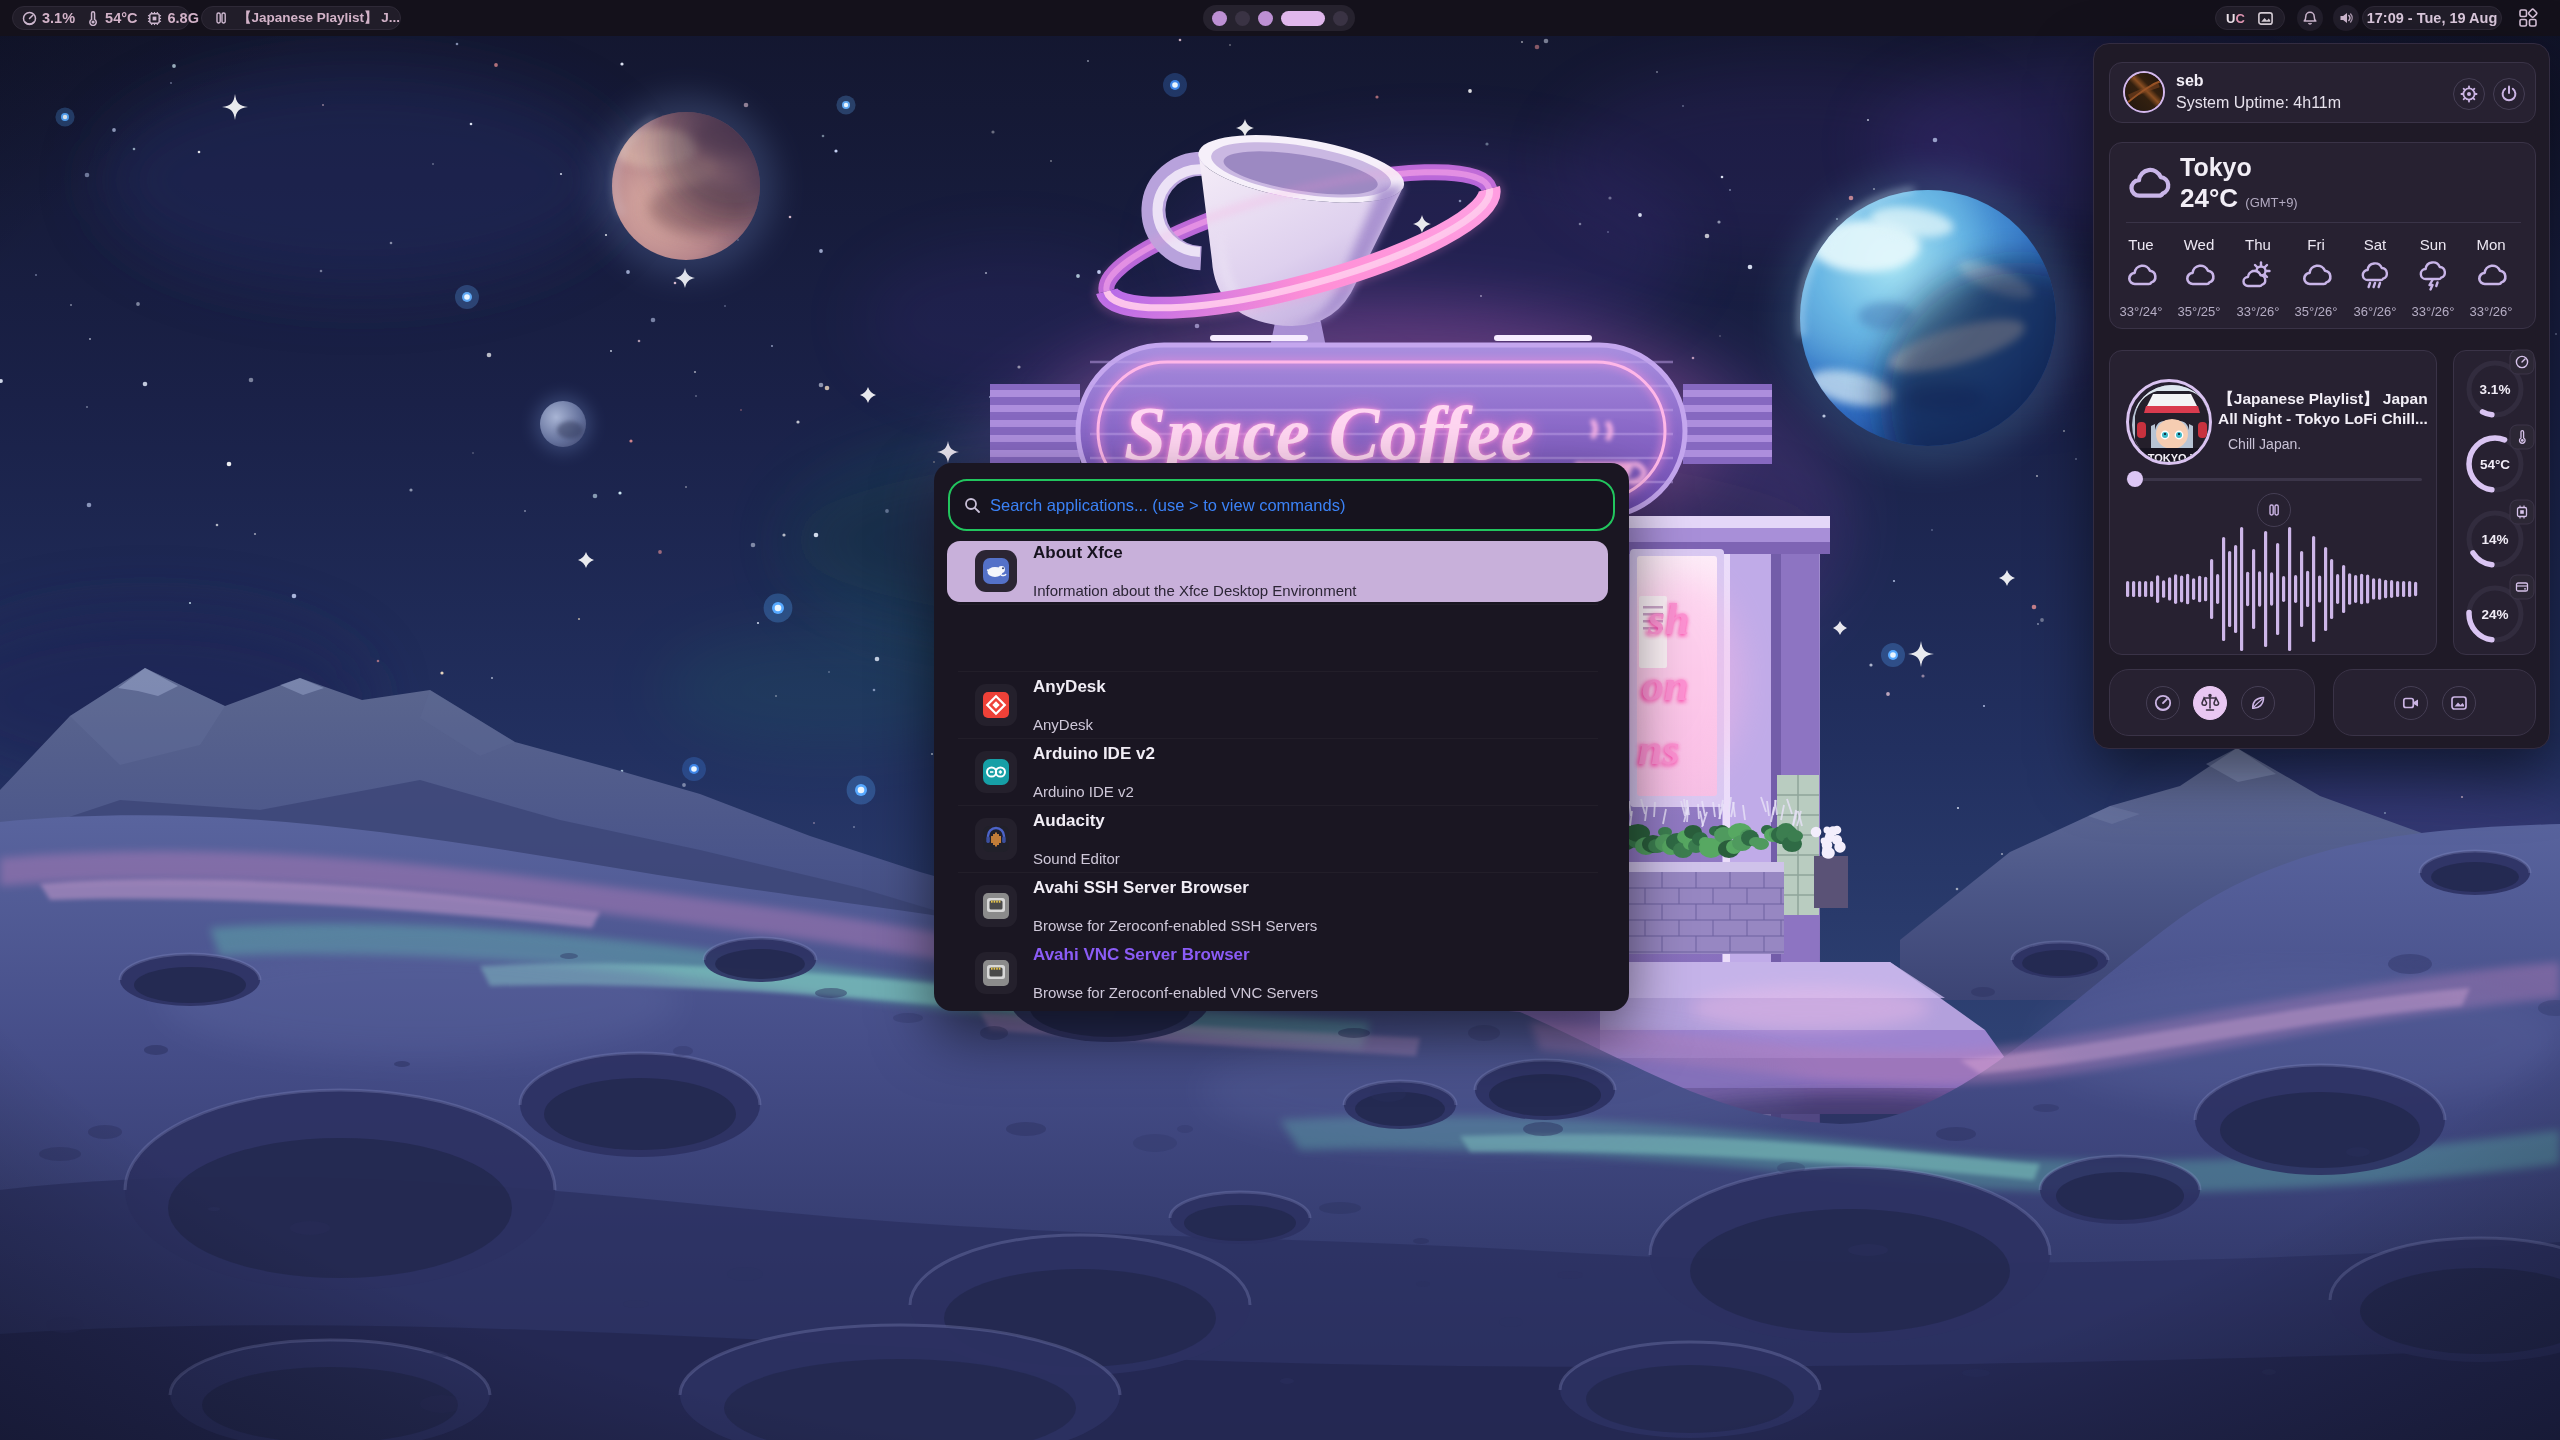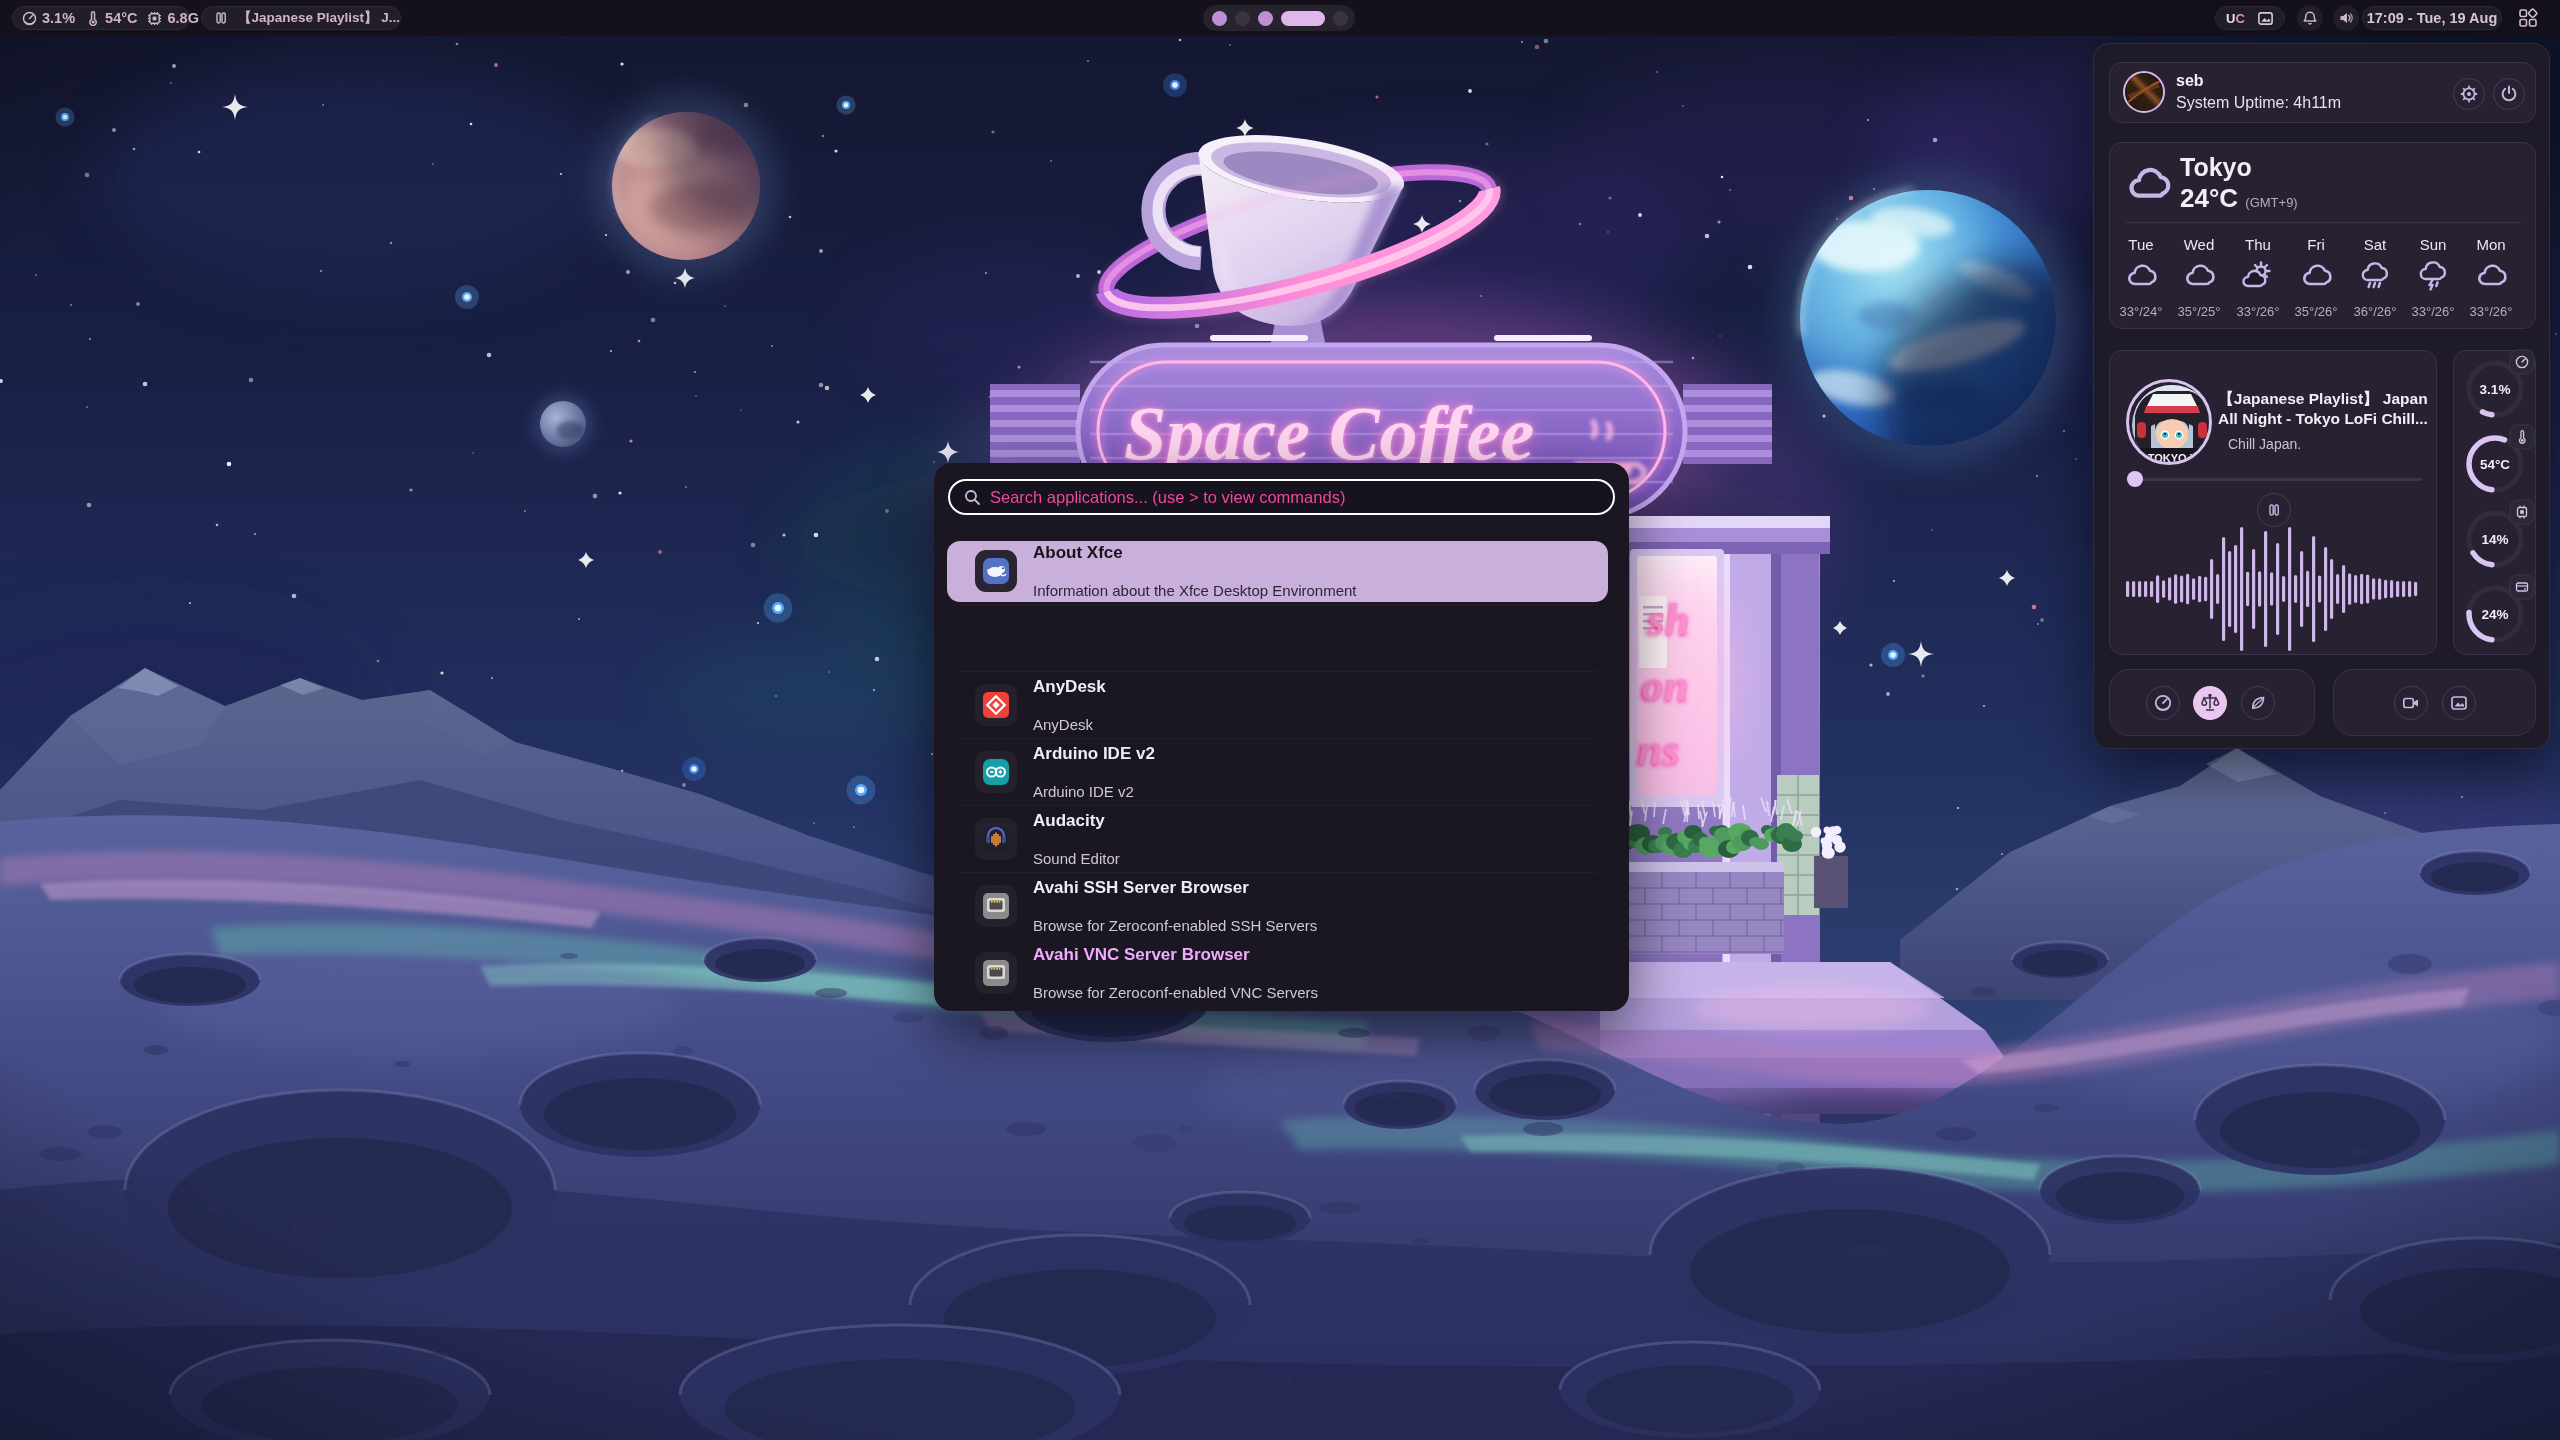--- a/index.html
+++ b/index.html
@@ -5,21 +5,21 @@
 .abs{position:absolute}
 .bar{position:absolute;left:0;top:0;width:2560px;height:36px;background:#14111b}
 .pill{position:absolute;top:6px;height:24px;border-radius:12px;background:#211d29;border:1px solid #2e2937;display:flex;align-items:center;color:#d2b2c8;font-size:15px;font-weight:700;white-space:nowrap}
 .pill svg{flex:0 0 auto}
 .circ{position:absolute;top:5px;width:26px;height:26px;border-radius:13px;background:#221e2b;display:flex;align-items:center;justify-content:center}
 .ws{position:absolute;left:1203px;top:5px;width:152px;height:26px;border-radius:13px;background:#26222e;display:flex;align-items:center;gap:8px;padding-left:9px}
 .dot{width:15px;height:15px;border-radius:8px;background:#3a3344}
 .dot.lit{background:#bd90d3}
 .dot.active{width:44px;background:#e0b7ec}
 .launcher{position:absolute;left:934px;top:463px;width:695px;height:548px;background:#1a1622;border-radius:18px;box-shadow:0 24px 60px rgba(0,0,0,.55)}
-.search{position:absolute;left:14px;top:16px;width:667px;height:36px;border:2px solid #ffffff;border-radius:19px;display:flex;align-items:center;padding-left:14px;color:#ec4899;font-size:16.5px;gap:9px;background:rgba(18,14,24,.4)}
+.search{position:absolute;left:14px;top:16px;width:667px;height:52px;border:2px solid #22c55e;border-radius:19px;display:flex;align-items:center;padding-left:14px;color:#3b82f6;font-size:16.5px;gap:9px;background:rgba(18,14,24,.4)}
 .row{position:absolute;left:13px;width:661px;height:61px;border-radius:13px;display:flex;align-items:center;padding-left:28px}
 .row.sel{background:#c8b0da}
 .tile{width:42px;height:42px;border-radius:11px;display:flex;align-items:center;justify-content:center}
 .rtxt{margin-left:16px;display:flex;flex-direction:column;justify-content:center}
 .rtitle{font-size:17px;font-weight:700;line-height:21px}
 .rsub{font-size:15px;line-height:19px;margin-top:18px}
 .sep{position:absolute;left:24px;width:640px;height:1px;background:#221e29}
 .sidebar{position:absolute;left:2093px;top:43px;width:457px;height:706px;background:#1f1a27;border:1px solid #332c41;border-radius:16px;box-shadow:0 24px 60px rgba(0,0,0,.5)}
 .card{position:absolute;background:#272131;border:1px solid #3a3347;border-radius:13px}
 .btn{position:absolute;border-radius:50%;border:1.5px solid #453e54;display:flex;align-items:center;justify-content:center}
@@ -1034,21 +1034,21 @@
           <rect x="6.5" y="7.5" width="13" height="9" rx="1.5" fill="#4a4a4a"></rect>
           <g fill="#e8c74a">
             <rect x="8" y="7.5" width="1.6" height="2.2"></rect>
             <rect x="10.6" y="7.5" width="1.6" height="2.2"></rect>
             <rect x="13.2" y="7.5" width="1.6" height="2.2"></rect>
             <rect x="15.8" y="7.5" width="1.6" height="2.2"></rect>
           </g>
         </svg>
       </div>
   <div class="rtxt">
-        <div class="rtitle" style="color:#f0abfc">Avahi VNC Server Browser</div>
+        <div class="rtitle" style="color:#8b5cf6">Avahi VNC Server Browser</div>
         <div class="rsub" style="color:#cfc8d9">Browse for Zeroconf-enabled VNC Servers</div>
       </div>
 </div>
 <div class="sep" style="top:141.0px"></div>
 <div class="sep" style="top:208.0px"></div>
 <div class="sep" style="top:275.0px"></div>
 <div class="sep" style="top:342.0px"></div>
 <div class="sep" style="top:409.0px"></div>
 </div>
 

